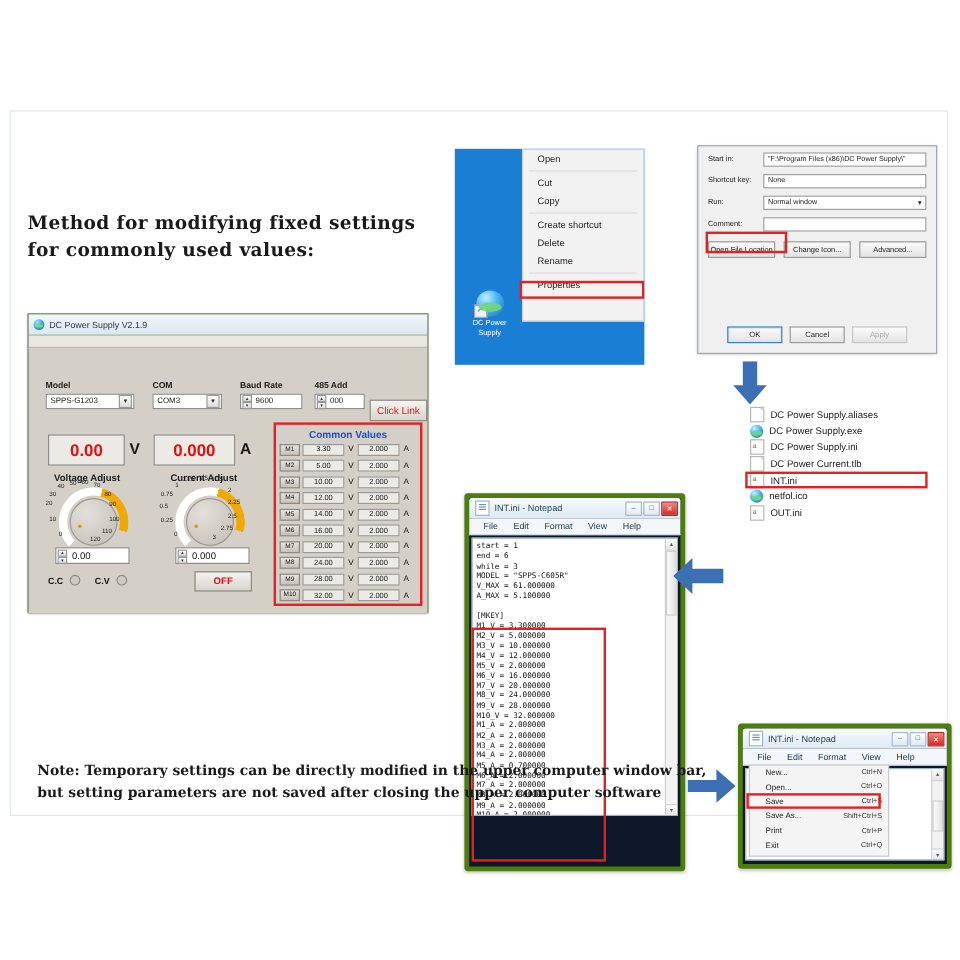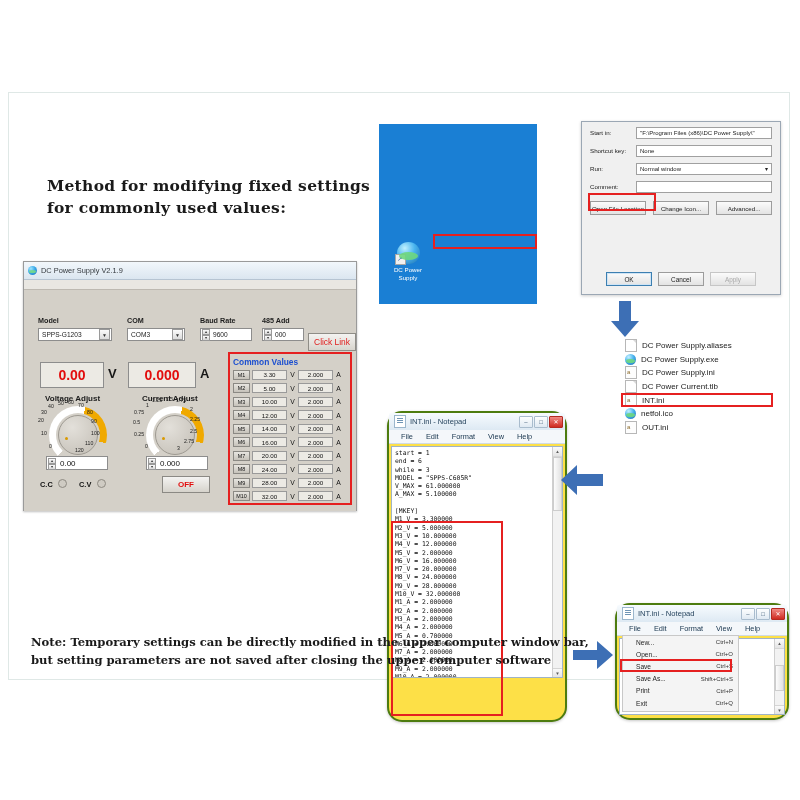--- a/index.html
+++ b/index.html
@@ -2,21 +2,21 @@
 <html><head>
 <meta charset="utf-8">
 <style>
   html,body{margin:0;padding:0;background:#ffffff;}
   body{width:800px;height:800px;font-family:"Liberation Sans",sans-serif;position:relative;overflow:hidden;}
 
   #page{position:absolute;left:8px;top:92px;width:782px;height:588px;background:#fff;border:1px solid #dfe8e6;box-sizing:border-box;}
 
   
   .instr{position:absolute;font-family:"DejaVu Serif",serif;font-weight:bold;color:#1a1a1a;}
-  #instr-title{left:38px;top:82px;font-size:15.5px;line-height:22px;letter-spacing:.3px;width:350px;}
+  #instr-title{left:14px;top:82px;font-size:15.5px;line-height:22px;letter-spacing:.3px;width:350px;}
   #note-text{left:22px;top:540px;font-size:11.6px;line-height:18px;width:580px;font-weight:bold;}
 
   
   #psu{position:absolute;left:14px;top:168px;width:332px;height:248px;background:#4d7c0f;border:1px solid #9a9a9a;box-shadow:0 1px 2px rgba(0,0,0,.25);}
   #psu-title{height:17px;background:linear-gradient(#f2f7fb,#dbe6f0);border-bottom:1px solid #b6c4d2;display:flex;align-items:center;padding-left:4px;gap:4px;}
   #psu-title .tt{font-size:7.4px;color:#33383d;white-space:nowrap;}
   .globe{width:9px;height:9px;border-radius:50%;background:radial-gradient(circle at 32% 30%,#9fe6ff 0%,#37a7e8 48%,#1d6fb0 100%);position:relative;flex:0 0 auto;}
   .globe:after{content:"";position:absolute;left:1px;top:4px;width:7px;height:3px;border-radius:50%;background:rgba(120,220,130,.85);}
   #psu-strip{height:9px;background:#e9e7e2;border-bottom:1px solid #bdb9b1;}
   #psu-body{position:relative;height:221px;background:#d4d0c8;}
@@ -41,21 +41,21 @@
 
   .numbox{position:absolute;height:14px;background:#fff;border:1px solid #8d8d8d;display:flex;align-items:center;box-sizing:border-box;}
   .numbox .nv{font-size:8px;color:#111;padding-left:4px;}
 
   .led{position:absolute;width:9px;height:9px;border-radius:50%;background:#cfcbc3;border:1px solid #8e8a82;box-sizing:border-box;}
   .ledlab{position:absolute;font-size:7.4px;font-weight:bold;color:#111;}
   #btn-off{position:absolute;left:138px;top:186px;width:46px;height:15px;background:linear-gradient(#f4f3f1,#d6d3cc);border:1px solid #8b8984;display:flex;align-items:center;justify-content:center;color:#e20d0d;font-size:8px;font-weight:bold;}
 
   
   #cvp{position:absolute;left:204px;top:62px;width:124px;height:153px;border:2px solid #e52020;background:#d4d0c8;box-sizing:border-box;padding:2px 3px;}
-  #cvp-title{text-align:left;font-size:8.4px;font-weight:bold;color:#1c4fd0;line-height:12px;}
+  #cvp-title{text-align:center;font-size:8.4px;font-weight:bold;color:#1c4fd0;line-height:12px;}
   .cvrow{display:flex;align-items:center;gap:2px;height:13.5px;}
   .mbtn{width:17px;height:10px;background:linear-gradient(#e7e5e0,#c6c2ba);border:1px solid #8b8984;font-size:5.4px;display:flex;align-items:center;justify-content:center;color:#111;box-sizing:border-box;}
   .cvbox{height:10px;background:#eceae4;border:1px solid #9a9a9a;font-size:6.2px;display:flex;align-items:center;justify-content:center;color:#111;box-sizing:border-box;}
   .cvv{width:35px;}.cva{width:35px;}
   .cvu{font-size:6.8px;color:#111;width:7px;text-align:center;}
 
   
   #desk{position:absolute;left:370px;top:31px;width:158px;height:180px;background:#1a7fd4;overflow:hidden;}
   #ctxmenu{position:absolute;left:56px;top:0;width:102px;height:144px;background:#f2f2f2;border:1px solid #cfcfcf;box-sizing:border-box;}
   .mi{height:15px;display:flex;align-items:center;padding-left:12px;font-size:7.8px;color:#1d1d1d;}
@@ -87,21 +87,21 @@
   .fic{width:10px;height:11px;flex:0 0 auto;}
   .ic-doc{background:#fff;border:1px solid #b7b7b7;position:relative;}
   .ic-doc:after{content:"";position:absolute;right:0;top:0;border-top:3px solid #d8d8d8;border-left:3px solid transparent;}
   .ic-ini{background:#fdfdfd;border:1px solid #b7b7b7;position:relative;}
   .ic-ini:after{content:"a";position:absolute;left:1px;top:0px;font-size:6px;color:#8d6b2a;line-height:10px;}
   .ic-exe{width:11px;height:11px;border-radius:50%;background:radial-gradient(circle at 33% 28%,#c4f1ff 0%,#48b2ee 46%,#1b6cab 100%);position:relative;}
   .ic-exe:after{content:"";position:absolute;left:1px;top:5px;width:9px;height:4px;border-radius:50%;background:rgba(110,215,125,.9);}
   #hl-int{position:absolute;left:-4px;top:54px;width:152px;height:14px;border:2px solid #e52020;box-sizing:border-box;}
 
   
-  .np{position:absolute;background:#fde047;border:2px solid #4d7c0f;border-radius:15px;box-shadow:0 1px 3px rgba(0,0,0,.22);}
+  .np{position:absolute;background:#0f172a;border:4px solid #4d7c0f;border-radius:3px;box-shadow:0 1px 3px rgba(0,0,0,.22);}
   .np-title{height:17px;display:flex;align-items:center;padding:0 2px 0 5px;gap:4px;background:linear-gradient(#f7fbfe,#dde9f3);border-radius:2px 2px 0 0;}
   .np-ic{width:10px;height:11px;background:#fff;border:1px solid #9bb6cc;position:relative;flex:0 0 auto;}
   .np-ic:after{content:"";position:absolute;left:1.5px;top:2px;width:6px;height:1px;background:#6f95b5;box-shadow:0 2px 0 #6f95b5,0 4px 0 #6f95b5;}
   .np-tt{font-size:7.6px;color:#1d3c57;flex:1;white-space:nowrap;}
   .wbtns{display:flex;gap:1px;}
   .wb{width:14px;height:12px;background:linear-gradient(#fdfefe,#dfe9f2);border:1px solid #a9bccd;font-size:6px;color:#2b4a66;display:flex;align-items:center;justify-content:center;box-sizing:border-box;border-radius:1px;}
   .wb.cl{background:linear-gradient(#f08a84,#cf2b21);border-color:#b42a21;color:#fff;}
   .np-menu{height:13px;background:#f4f7fa;border-bottom:1px solid #cfdae4;display:flex;align-items:center;gap:13px;padding-left:12px;font-size:7.4px;color:#17344d;}
   .np-area{position:relative;background:#fff;border:1px solid #9fb3c6;margin:2px;box-sizing:border-box;overflow:hidden;}
   .np-text{font-family:"DejaVu Sans Mono",monospace;font-size:6.4px;line-height:8.3px;color:#111;white-space:pre;padding:2px 0 0 3px;}
@@ -303,20 +303,32 @@
               <span class="cvbox cva">2.000</span>
               <span class="cvu">A</span>
             </div>
           </div>
       </div>
 
     </div>
   </div>
 
   <div id="desk">
+    <div id="ctxmenu">
+      <div class="mi">Open</div>
+      <div class="misep"></div>
+      <div class="mi">Cut</div>
+      <div class="mi">Copy</div>
+      <div class="misep"></div>
+      <div class="mi">Create shortcut</div>
+      <div class="mi">Delete</div>
+      <div class="mi">Rename</div>
+      <div class="misep"></div>
+      <div class="mi">Properties</div>
+    </div>
     <div id="hl-props"></div>
     <div id="dicon">
       <div class="dglobe">
         <span class="shortcut">↗</span>
       </div>
       <div class="dlabel" style="white-space:pre-line">DC Power
 Supply</div>
     </div>
   </div>
 

